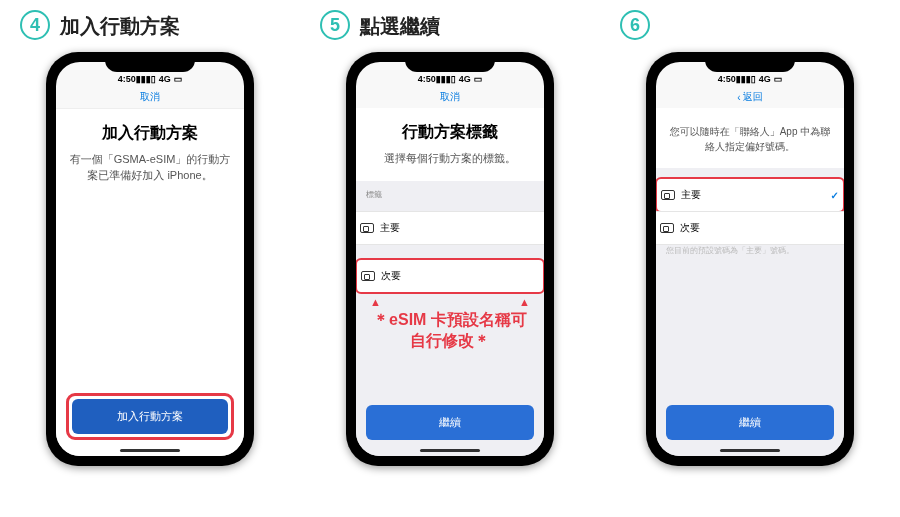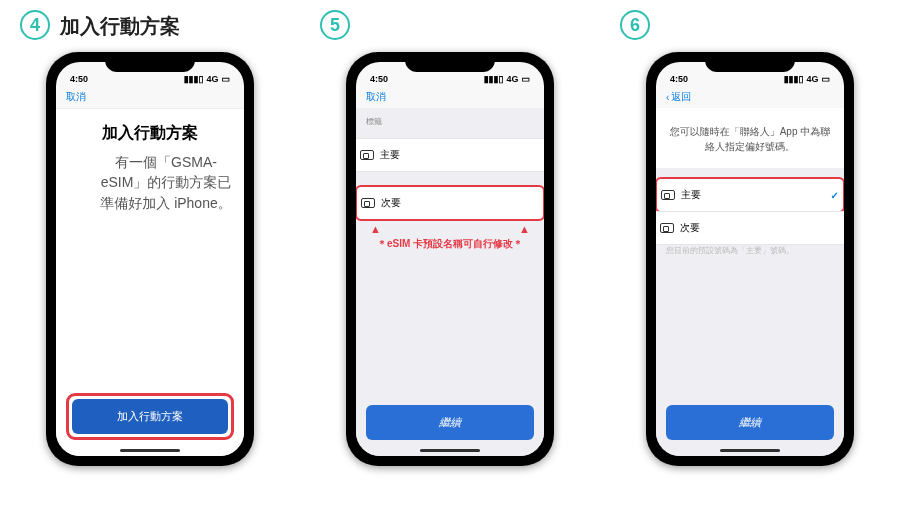--- a/index.html
+++ b/index.html
@@ -56,20 +56,21 @@
   }
   .screen {
     width: 100%;
     height: 100%;
     background: #f8f8f8;
     border-radius: 24px;
     overflow: hidden;
     position: relative;
     display: flex;
     flex-direction: column;
+    align-items: center;
   }
   .notch {
     position: absolute;
     top: 0;
     left: 50%;
     transform: translateX(-50%);
     width: 90px;
     height: 20px;
     background: #000;
     border-bottom-left-radius: 12px;
@@ -113,24 +114,23 @@
     text-align: center;
     background:#fff;
     padding: 14px 12px 14px;
   }
   .heading-title {
     font-size: 16px;
     font-weight: 700;
     margin-bottom: 8px;
   }
   .heading-desc {
-    font-size: 14px;
+    font-size: 11px;
     color: #555;
     line-height: 1.45;
-    margin-left: 32px;
   }
   .heading-desc2 {
     font-size: 10px;
     color: #555;
     line-height: 1.45;
     margin-top:3px;
   }
   .section-label {
     font-size: 8px;
     color: #888;
@@ -172,39 +172,39 @@
   }
   .warn-row {
     display:flex; justify-content:space-between;
     padding: 3px 14px 0;
     color:#e63946;
     font-size:11px;
   }
   .warn-text {
     text-align:center;
     color:#e63946;
-    font-size:10px;
+    font-size:16px;
     font-weight:600;
     padding:2px 12px 6px;
   }
   .bottom-area {
     margin-top:auto;
     padding: 10px 10px 16px;
   }
   .primary-btn {
     background:#1f5fbf;
     color:#fff;
     border:none;
     border-radius:6px;
     width:100%;
     padding:10px 0;
     font-size:11px;
     text-align:center;
   }
-  .primary-btn.alt { background:#2a6fd6;font-style:italic; }
+  .primary-btn.alt { background:#2a6fd6; }
   .btn-highlight {
     border:3px solid #e63946;
     border-radius:9px;
     padding:3px;
   }
   .home-indicator{
     position:absolute; bottom:4px; left:50%;
     transform:translateX(-50%);
     width:60px; height:3px; background:#000;
     border-radius:2px; opacity:.8;
@@ -244,36 +244,41 @@
         </div>
       </div>
       <div class="home-indicator"></div>
     </div>
   </div>
 </div>
 
 <div class="step" style="left:310px;">
   <div class="step-header">
     <div class="step-num">5</div>
+    <div class="step-title">點選繼續</div>
   </div>
   <div class="phone">
     <div class="notch"></div>
     <div class="screen">
       <div class="status-bar">
         <span>4:50</span>
         <span class="status-right">
           <span>▮▮▮▯</span>
           <span>4G</span>
           <span>▭</span>
         </span>
       </div>
       <div class="nav-bar">
         <span>取消</span>
       </div>
       <div class="content-gray">
+        <div class="heading-block">
+          <div class="heading-title">行動方案標籤</div>
+          <div class="heading-desc">選擇每個行動方案的標籤。</div>
+        </div>
         <div class="section-label">標籤</div>
         <div class="list-row">
           <span class="sim-icon"></span>
           <span>主要</span>
         </div>
         <div style="height:14px"></div>
         <div class="list-row highlight-red">
           <span class="sim-icon"></span>
           <span>次要</span>
         </div>

